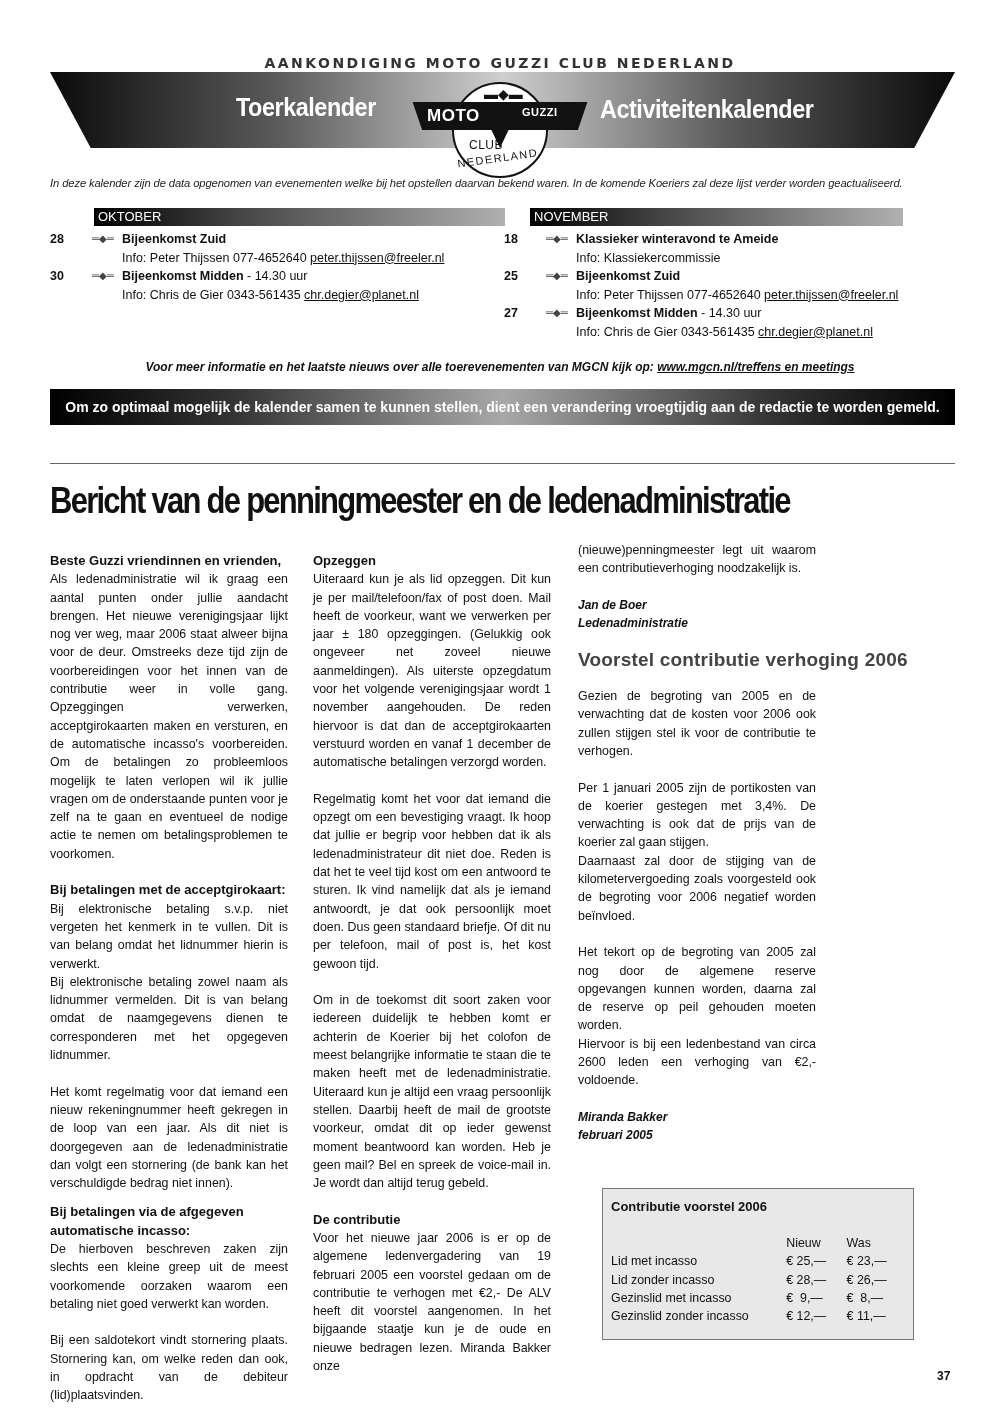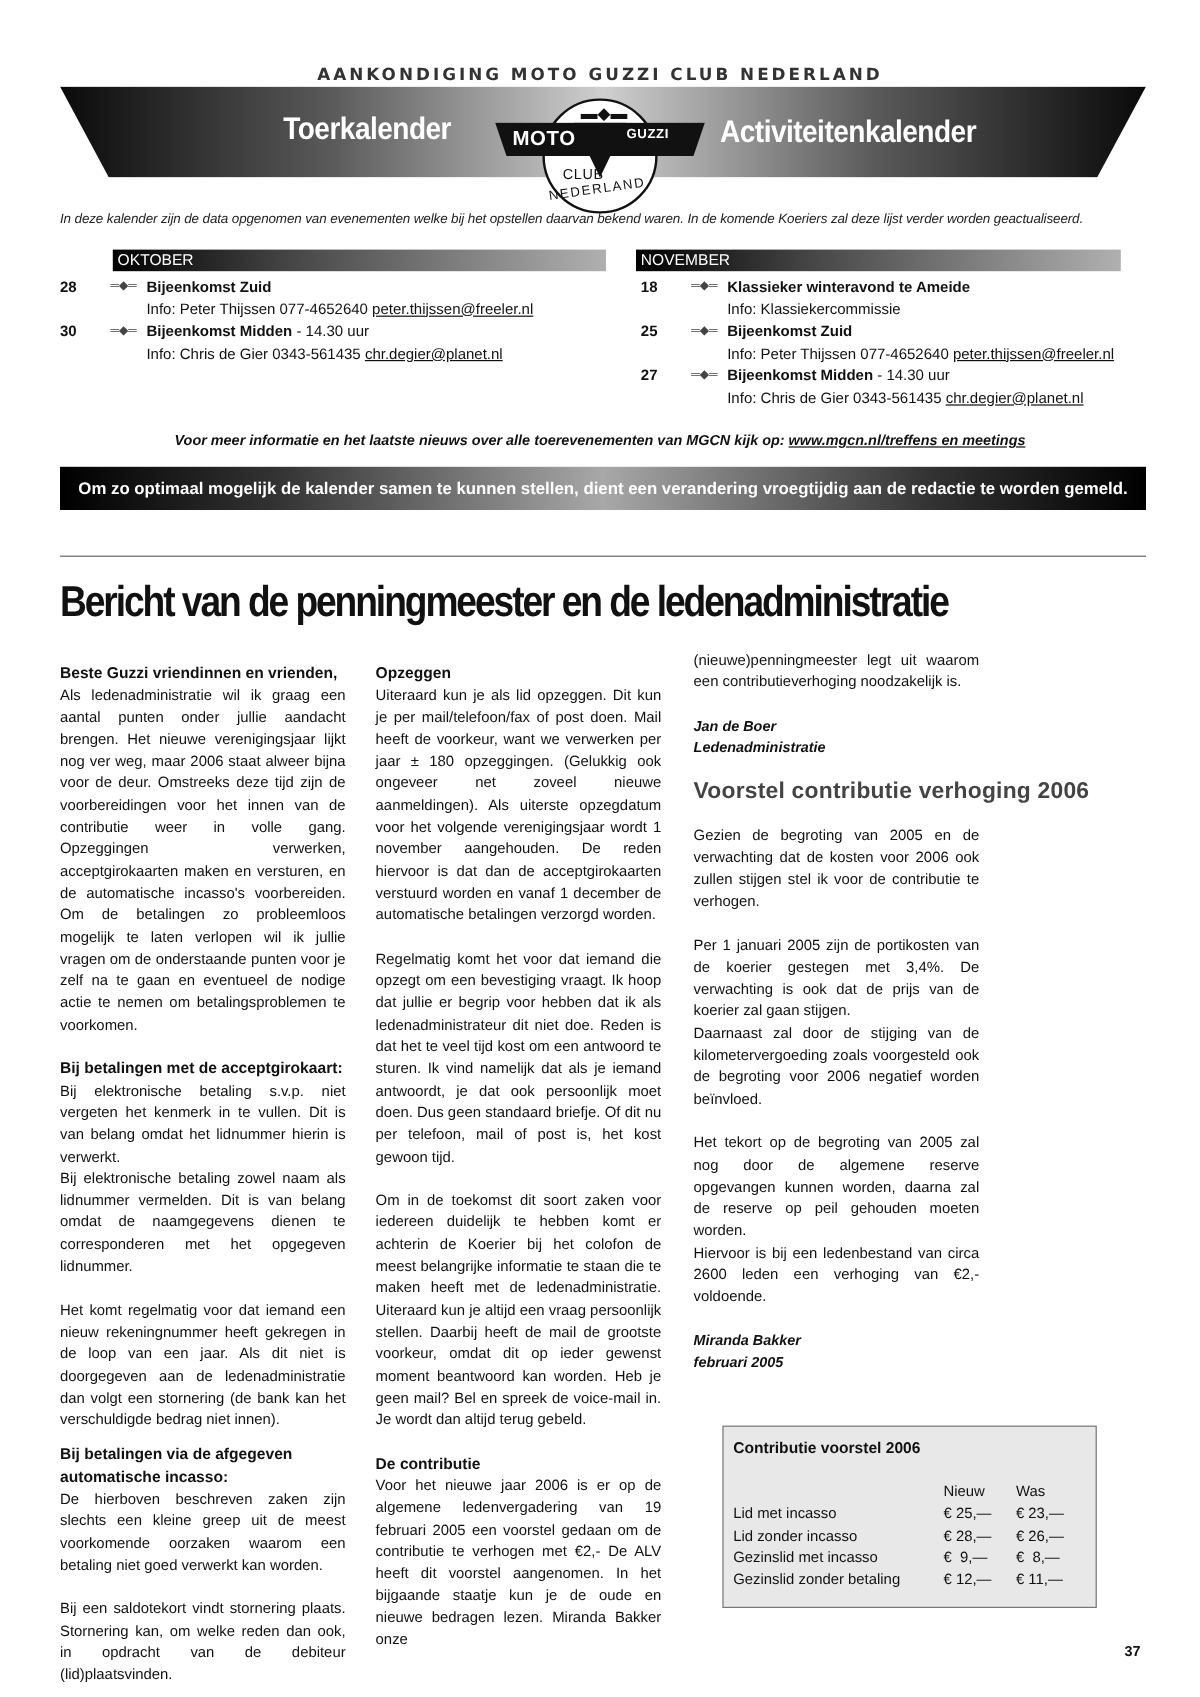--- a/index.html
+++ b/index.html
@@ -107,22 +107,22 @@
   <div class="ev-row">
     <span class="ev-day">30</span>
     <span class="ev-icon">═◆═</span>
     <div class="ev-text">
       <div><span class="ev-title">Bijeenkomst Midden</span><span class="ev-time"> - 14.30 uur</span></div>
       <div class="ev-info"><span>Info: Chris de Gier 0343-561435 </span><span class="mail">chr.degier@planet.nl</span></div>
     </div>
   </div>
 </div>
 
-<div class="month-bar" style="top:208px;left:530px;width:404px;">NOVEMBER</div>
-<div class="events" style="top:230px;left:534px;width:420px;">
+<div class="month-bar" style="top:208px;left:530px;width:373px;">NOVEMBER</div>
+<div class="events" style="top:230px;left:504px;width:420px;">
   <div class="ev-row">
     <span class="ev-day">18</span>
     <span class="ev-icon">═◆═</span>
     <div class="ev-text">
       <div><span class="ev-title">Klassieker winteravond te Ameide</span></div>
       <div class="ev-info"><span>Info: Klassiekercommissie</span></div>
     </div>
   </div>
   <div class="ev-row">
     <span class="ev-day">25</span>
@@ -203,19 +203,19 @@
     <span class="tb-c1">Lid zonder incasso</span>
     <span class="tb-c2">€ 28,—</span>
     <span class="tb-c3">€ 26,—</span>
   </div>
   <div class="tb-row">
     <span class="tb-c1">Gezinslid met incasso</span>
     <span class="tb-c2" style="white-space:pre;">€  9,—</span>
     <span class="tb-c3" style="white-space:pre;">€  8,—</span>
   </div>
   <div class="tb-row">
-    <span class="tb-c1">Gezinslid zonder betaling</span>
+    <span class="tb-c1">Gezinslid zonder incasso</span>
     <span class="tb-c2">€ 12,—</span>
     <span class="tb-c3">€ 11,—</span>
   </div>
 </div>
 
 <div class="pageno">37</div>
 
 </body></html>

